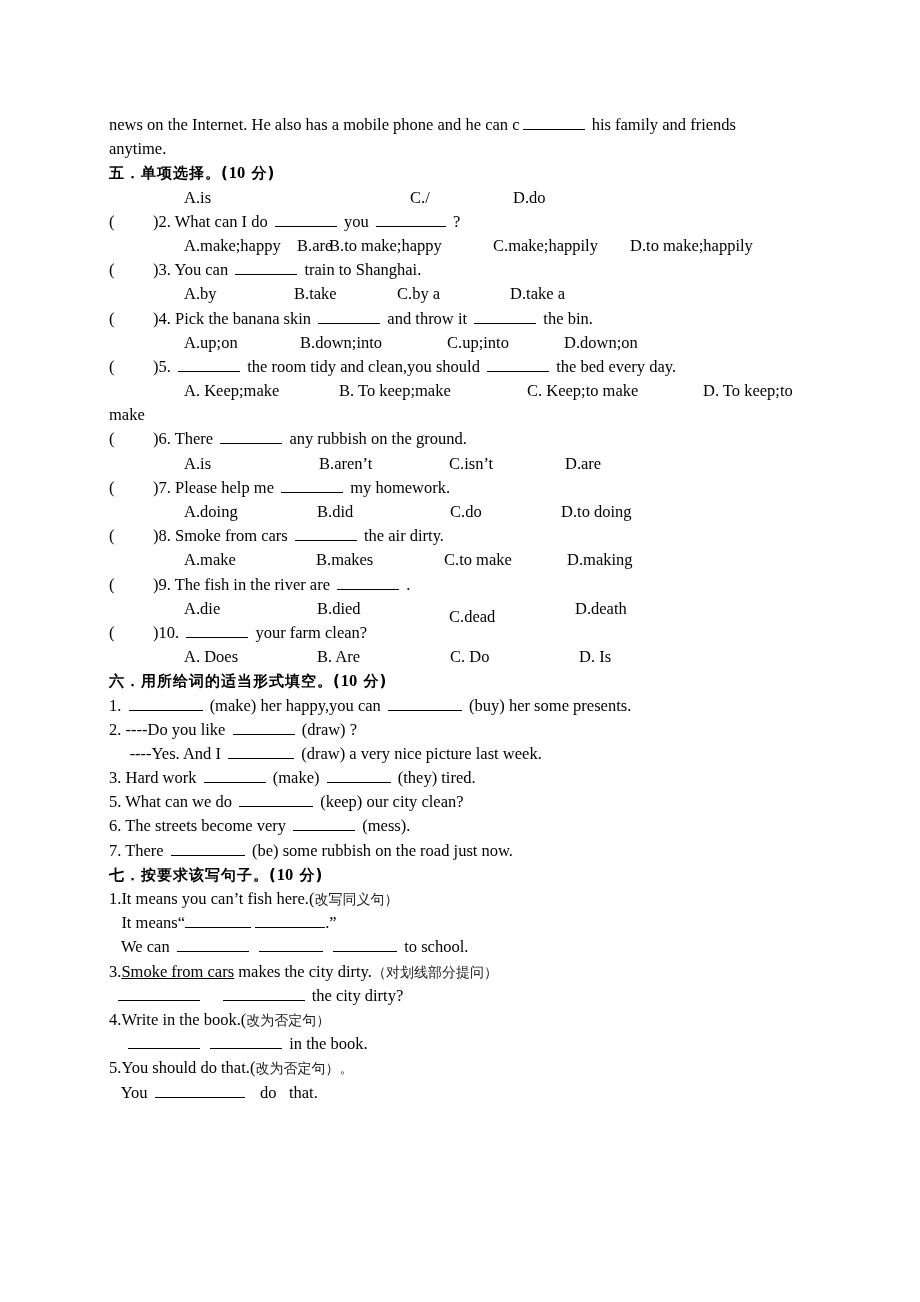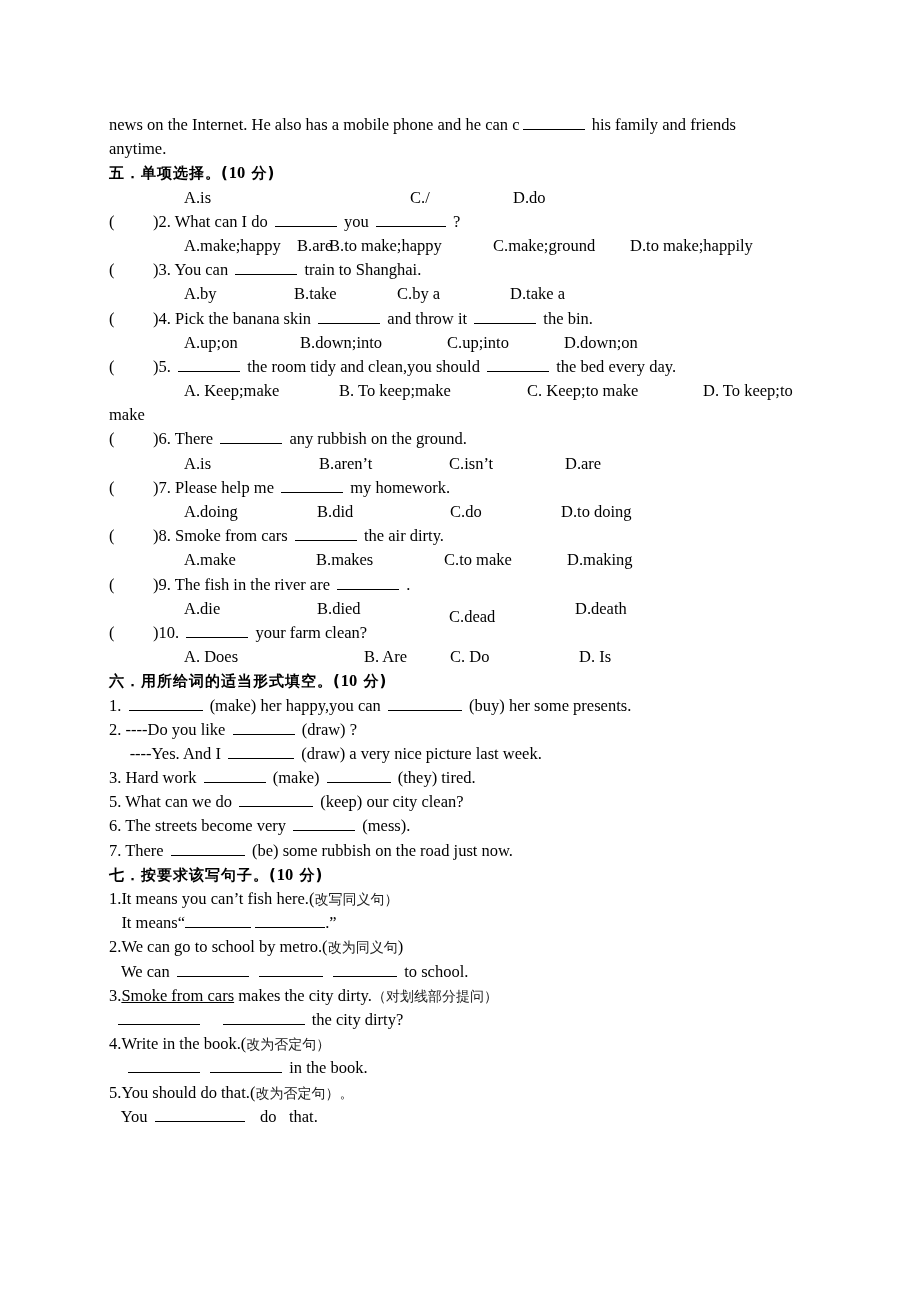--- a/index.html
+++ b/index.html
@@ -24,58 +24,57 @@
 <div class="page">
 
   <div class="line"><span>news on the Internet. He also has a mobile phone and he can c</span><span class="blank" style="width:62px"></span><span> his family and friends</span></div>
   <div class="line">anytime.</div>
 
   <div class="line heading"><span>五．单项选择。(</span><b>10</b><span> 分)</span></div>
 
   <div id="s5">
       <div class="line"><span class="opt" style="position: absolute; left: 75px;">A.is</span><span class="opt" style="position: absolute; left: 188px; margin-top: 48px;">B.are</span><span class="opt" style="position: absolute; left: 301px;">C./</span><span class="opt" style="position: absolute; left: 398px; margin-left: 6px;">D.do</span></div>
       <div class="line"><span class="q-paren">(</span><span>)2. What can I do </span><span class="blank" style="width:62px"></span><span> you </span><span class="blank" style="width:70px"></span><span> ?</span></div>
-      <div class="line"><span class="opt" style="position: absolute; left: 75px;">A.make;happy</span><span class="opt" style="position: absolute; left: 220px;">B.to make;happy</span><span class="opt" style="position: absolute; left: 384px;">C.make;ground</span><span class="opt" style="position: absolute; left: 521px;">D.to make;happily</span></div>
+      <div class="line"><span class="opt" style="position: absolute; left: 75px;">A.make;happy</span><span class="opt" style="position: absolute; left: 220px;">B.to make;happy</span><span class="opt" style="position: absolute; left: 384px;">C.make;happily</span><span class="opt" style="position: absolute; left: 521px;">D.to make;happily</span></div>
       <div class="line"><span class="q-paren">(</span><span>)3. You can </span><span class="blank" style="width:62px"></span><span> train to Shanghai.</span></div>
       <div class="line"><span class="opt" style="position: absolute; left: 75px;">A.by</span><span class="opt" style="position: absolute; left: 185px;">B.take</span><span class="opt" style="position: absolute; left: 288px;">C.by a</span><span class="opt" style="position: absolute; left: 401px;">D.take a</span></div>
       <div class="line"><span class="q-paren">(</span><span>)4. Pick the banana skin </span><span class="blank" style="width:62px"></span><span> and throw it </span><span class="blank" style="width:62px"></span><span> the bin.</span></div>
       <div class="line"><span class="opt" style="position: absolute; left: 75px;">A.up;on</span><span class="opt" style="position: absolute; left: 191px;">B.down;into</span><span class="opt" style="position: absolute; left: 338px;">C.up;into</span><span class="opt" style="position: absolute; left: 455px;">D.down;on</span></div>
       <div class="line"><span class="q-paren">(</span><span>)5. </span><span class="blank" style="width:62px"></span><span> the room tidy and clean,you should </span><span class="blank" style="width:62px"></span><span> the bed every day.</span></div>
       <div class="line"><span class="opt" style="position: absolute; left: 75px;">A. Keep;make</span><span class="opt" style="position: absolute; left: 230px;">B. To keep;make</span><span class="opt" style="position: absolute; left: 418px;">C. Keep;to make</span><span class="opt" style="position: absolute; left: 594px;">D. To keep;to</span></div>
       <div class="line">make</div>
       <div class="line"><span class="q-paren">(</span><span>)6. There </span><span class="blank" style="width:62px"></span><span> any rubbish on the ground.</span></div>
       <div class="line"><span class="opt" style="position: absolute; left: 75px;">A.is</span><span class="opt" style="position: absolute; left: 210px;">B.aren’t</span><span class="opt" style="position: absolute; left: 340px;">C.isn’t</span><span class="opt" style="position: absolute; left: 456px;">D.are</span></div>
       <div class="line"><span class="q-paren">(</span><span>)7. Please help me </span><span class="blank" style="width:62px"></span><span> my homework.</span></div>
       <div class="line"><span class="opt" style="position: absolute; left: 75px;">A.doing</span><span class="opt" style="position: absolute; left: 208px;">B.did</span><span class="opt" style="position: absolute; left: 341px;">C.do</span><span class="opt" style="position: absolute; left: 452px;">D.to doing</span></div>
       <div class="line"><span class="q-paren">(</span><span>)8. Smoke from cars </span><span class="blank" style="width:62px"></span><span> the air dirty.</span></div>
       <div class="line"><span class="opt" style="position: absolute; left: 75px;">A.make</span><span class="opt" style="position: absolute; left: 207px;">B.makes</span><span class="opt" style="position: absolute; left: 335px;">C.to make</span><span class="opt" style="position: absolute; left: 458px;">D.making</span></div>
       <div class="line"><span class="q-paren">(</span><span>)9. The fish in the river are </span><span class="blank" style="width:62px"></span><span> .</span></div>
       <div class="line"><span class="opt" style="position: absolute; left: 75px;">A.die</span><span class="opt" style="position: absolute; left: 208px;">B.died</span><span class="opt" style="position: absolute; left: 340px; margin-top: 8px;">C.dead</span><span class="opt" style="position: absolute; left: 466px;">D.death</span></div>
       <div class="line"><span class="q-paren">(</span><span>)10. </span><span class="blank" style="width:62px"></span><span> your farm clean?</span></div>
-      <div class="line"><span class="opt" style="position: absolute; left: 75px;">A. Does</span><span class="opt" style="position: absolute; left: 208px; margin-left: 47px;">B. Are</span><span class="opt" style="position: absolute; left: 341px;">C. Do</span><span class="opt" style="position: absolute; left: 470px;">D. Is</span></div>
+      <div class="line"><span class="opt" style="position: absolute; left: 75px;">A. Does</span><span class="opt" style="position: absolute; left: 208px;">B. Are</span><span class="opt" style="position: absolute; left: 341px;">C. Do</span><span class="opt" style="position: absolute; left: 470px;">D. Is</span></div>
     </div>
 
   <div class="line heading"><span>六．用所给词的适当形式填空。(</span><b>10</b><span> 分)</span></div>
 
   <div id="s6">
       <div class="line"><span>1. </span><span class="blank" style="width:74px"></span><span> (make) her happy,you can </span><span class="blank" style="width:74px"></span><span> (buy) her some presents.</span></div>
       <div class="line"><span>2. ----Do you like </span><span class="blank" style="width:62px"></span><span> (draw) ?</span></div>
       <div class="line"><span>     ----Yes. And I </span><span class="blank" style="width:66px"></span><span> (draw) a very nice picture last week.</span></div>
       <div class="line"><span>3. Hard work </span><span class="blank" style="width:62px"></span><span> (make) </span><span class="blank" style="width:64px"></span><span> (they) tired.</span></div>
       <div class="line"><span>5. What can we do </span><span class="blank" style="width:74px"></span><span> (keep) our city clean?</span></div>
       <div class="line"><span>6. The streets become very </span><span class="blank" style="width:62px"></span><span> (mess).</span></div>
       <div class="line"><span>7. There </span><span class="blank" style="width:74px"></span><span> (be) some rubbish on the road just now.</span></div>
     </div>
 
   <div class="line heading"><span>七．按要求该写句子。(</span><b>10</b><span> 分)</span></div>
 
   <div class="line"><span>1.It means you can’t fish here.(</span><span class="cn">改写同义句）</span></div>
   <div class="line"><span>   It means“</span><span class="blank" style="width:66px;margin:0"></span> <span class="blank" style="width:70px;margin:0"></span><span>.”</span></div>
 
-  <div class="line"><span>2.We can go to school by metro.(</span><span class="cn">改为同义句</span><span>)</span></div>
   <div class="line"><span>   We can </span><span class="blank" style="width:72px"></span> <span class="blank" style="width:64px"></span> <span class="blank" style="width:64px"></span><span> to school.</span></div>
 
   <div class="line"><span>3.</span><span class="u">Smoke from cars</span><span> makes the city dirty.</span><span class="cn">（对划线部分提问）</span></div>
   <div class="line"><span class="blank" style="width:82px;margin-left:9px"></span>    <span class="blank" style="width:82px"></span><span> the city dirty?</span></div>
 
   <div class="line"><span>4.Write in the book.(</span><span class="cn">改为否定句）</span></div>
   <div class="line"><span class="blank" style="width:72px;margin-left:19px"></span> <span class="blank" style="width:72px"></span><span> in the book.</span></div>
 
   <div class="line"><span>5.You should do that.(</span><span class="cn">改为否定句）。</span></div>
   <div class="line"><span>   You </span><span class="blank" style="width:90px"></span><span>   do   that.</span></div>

